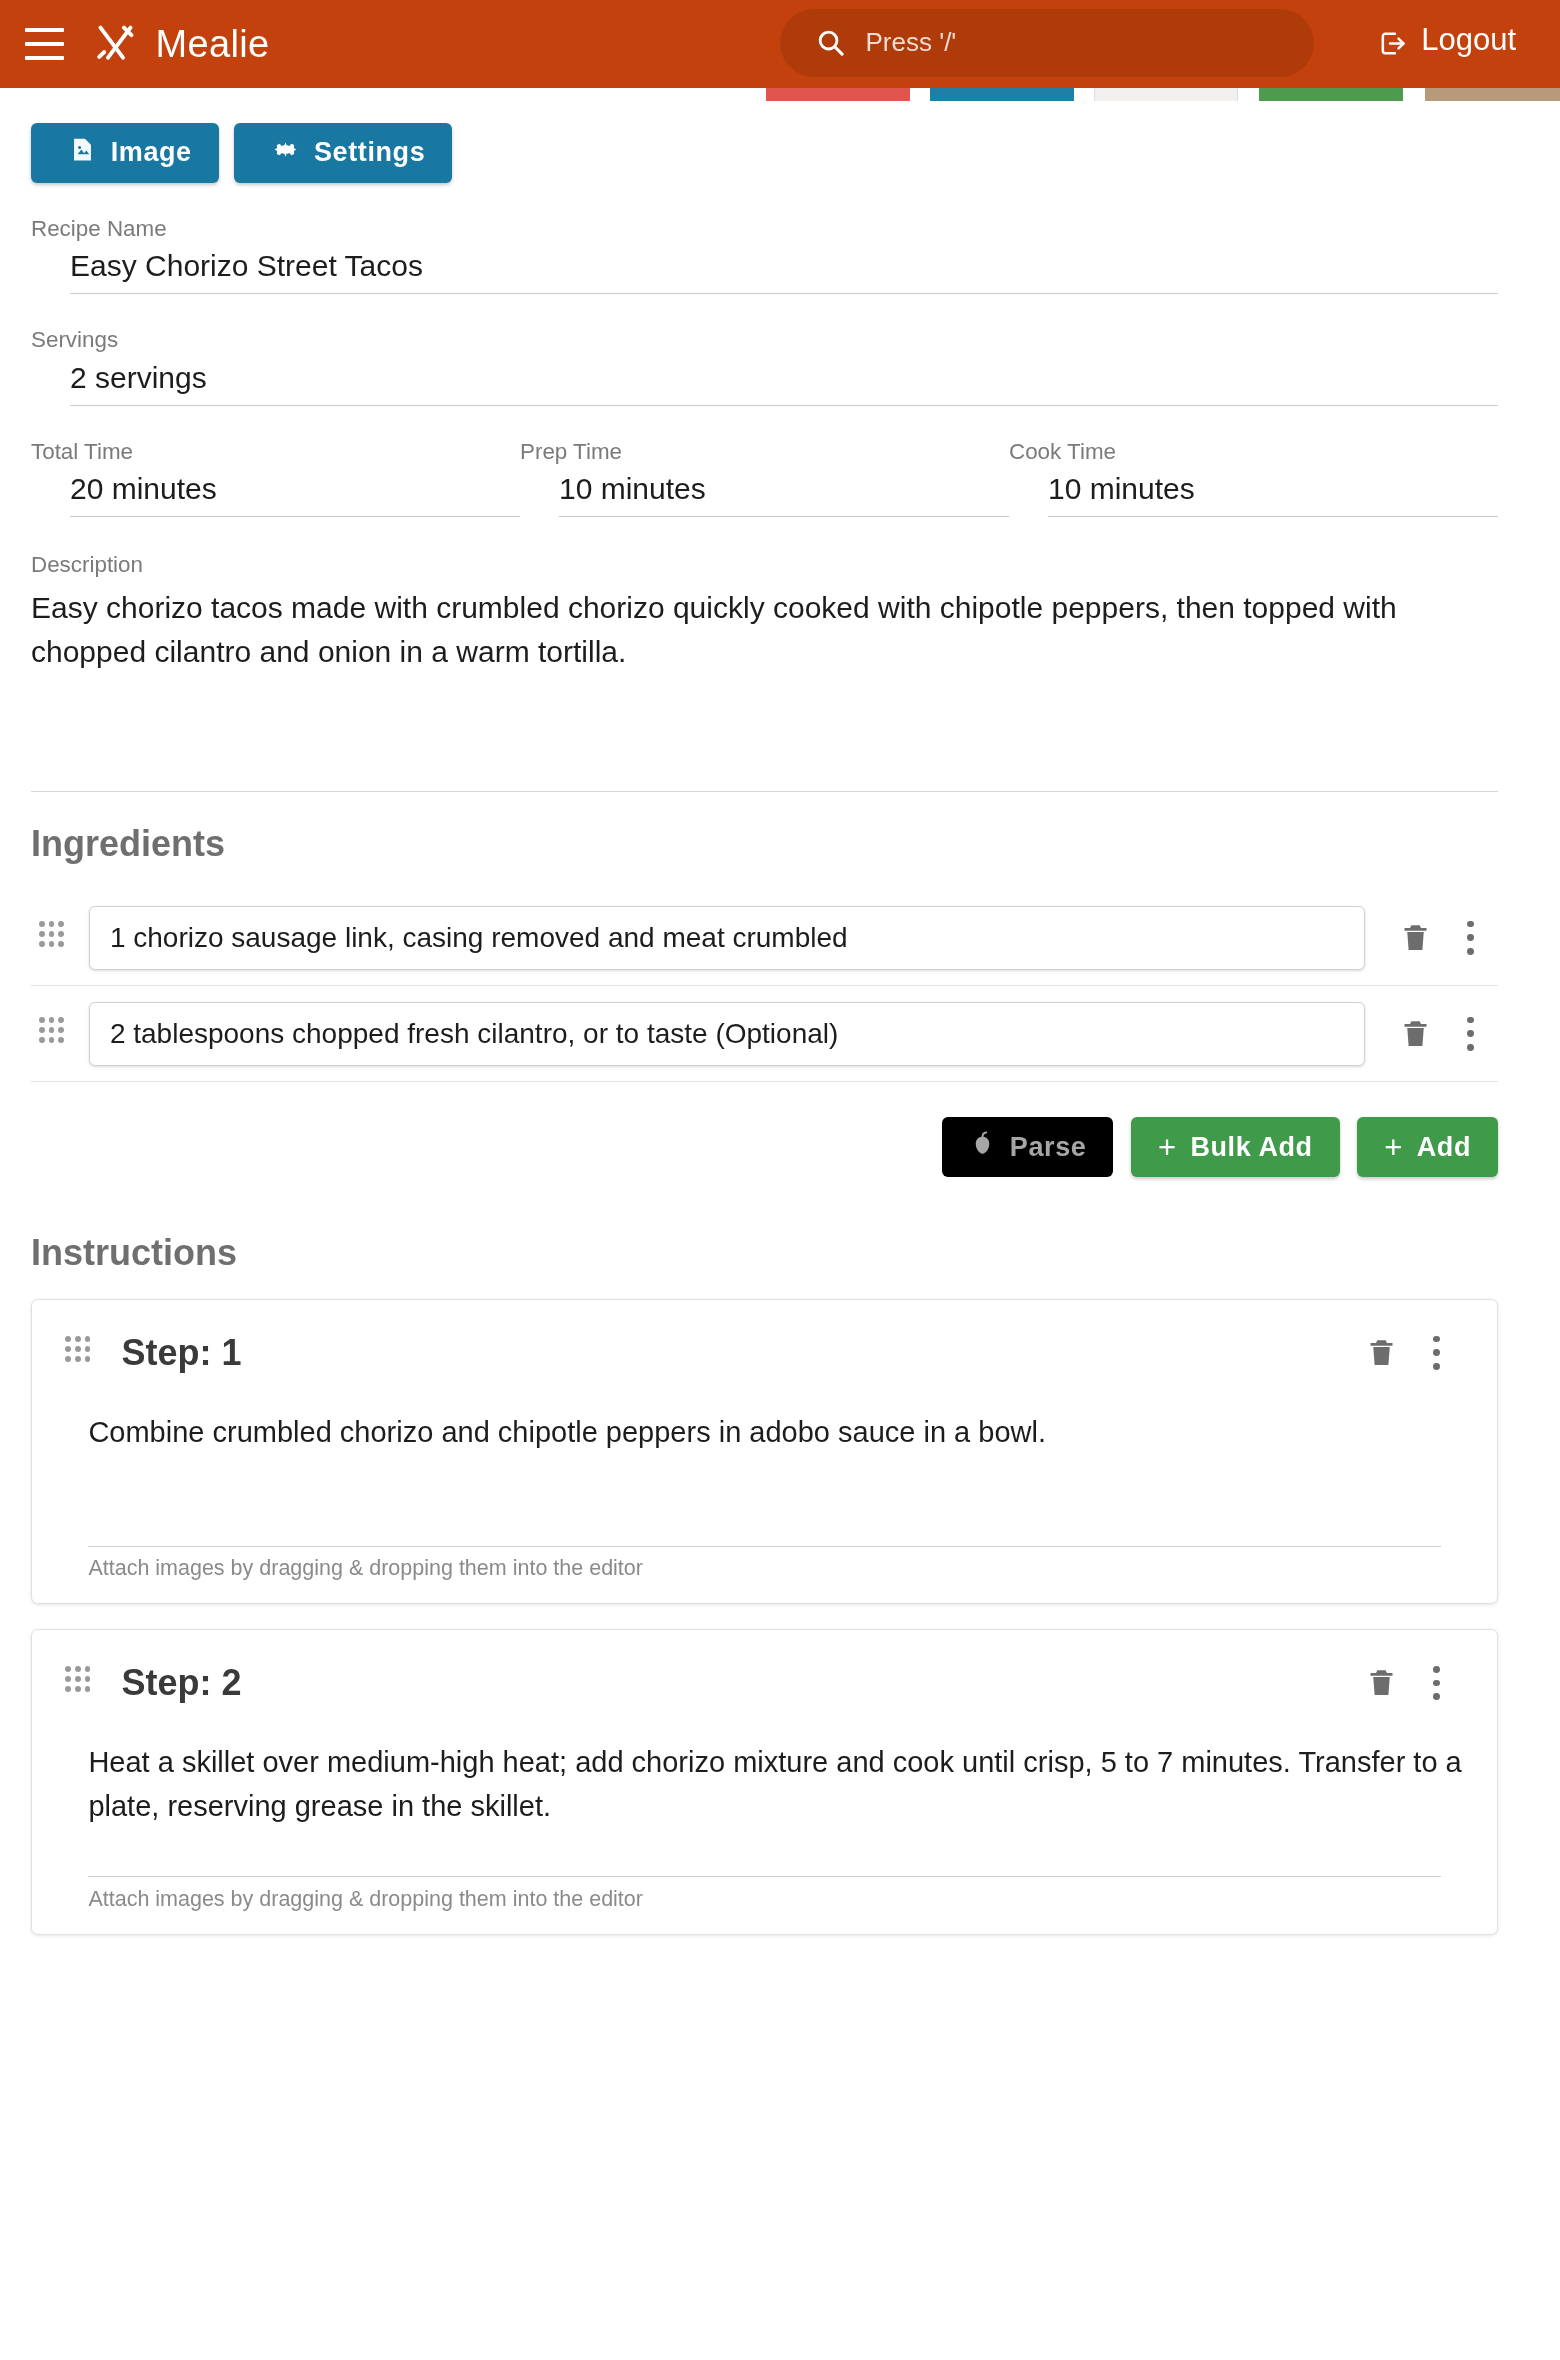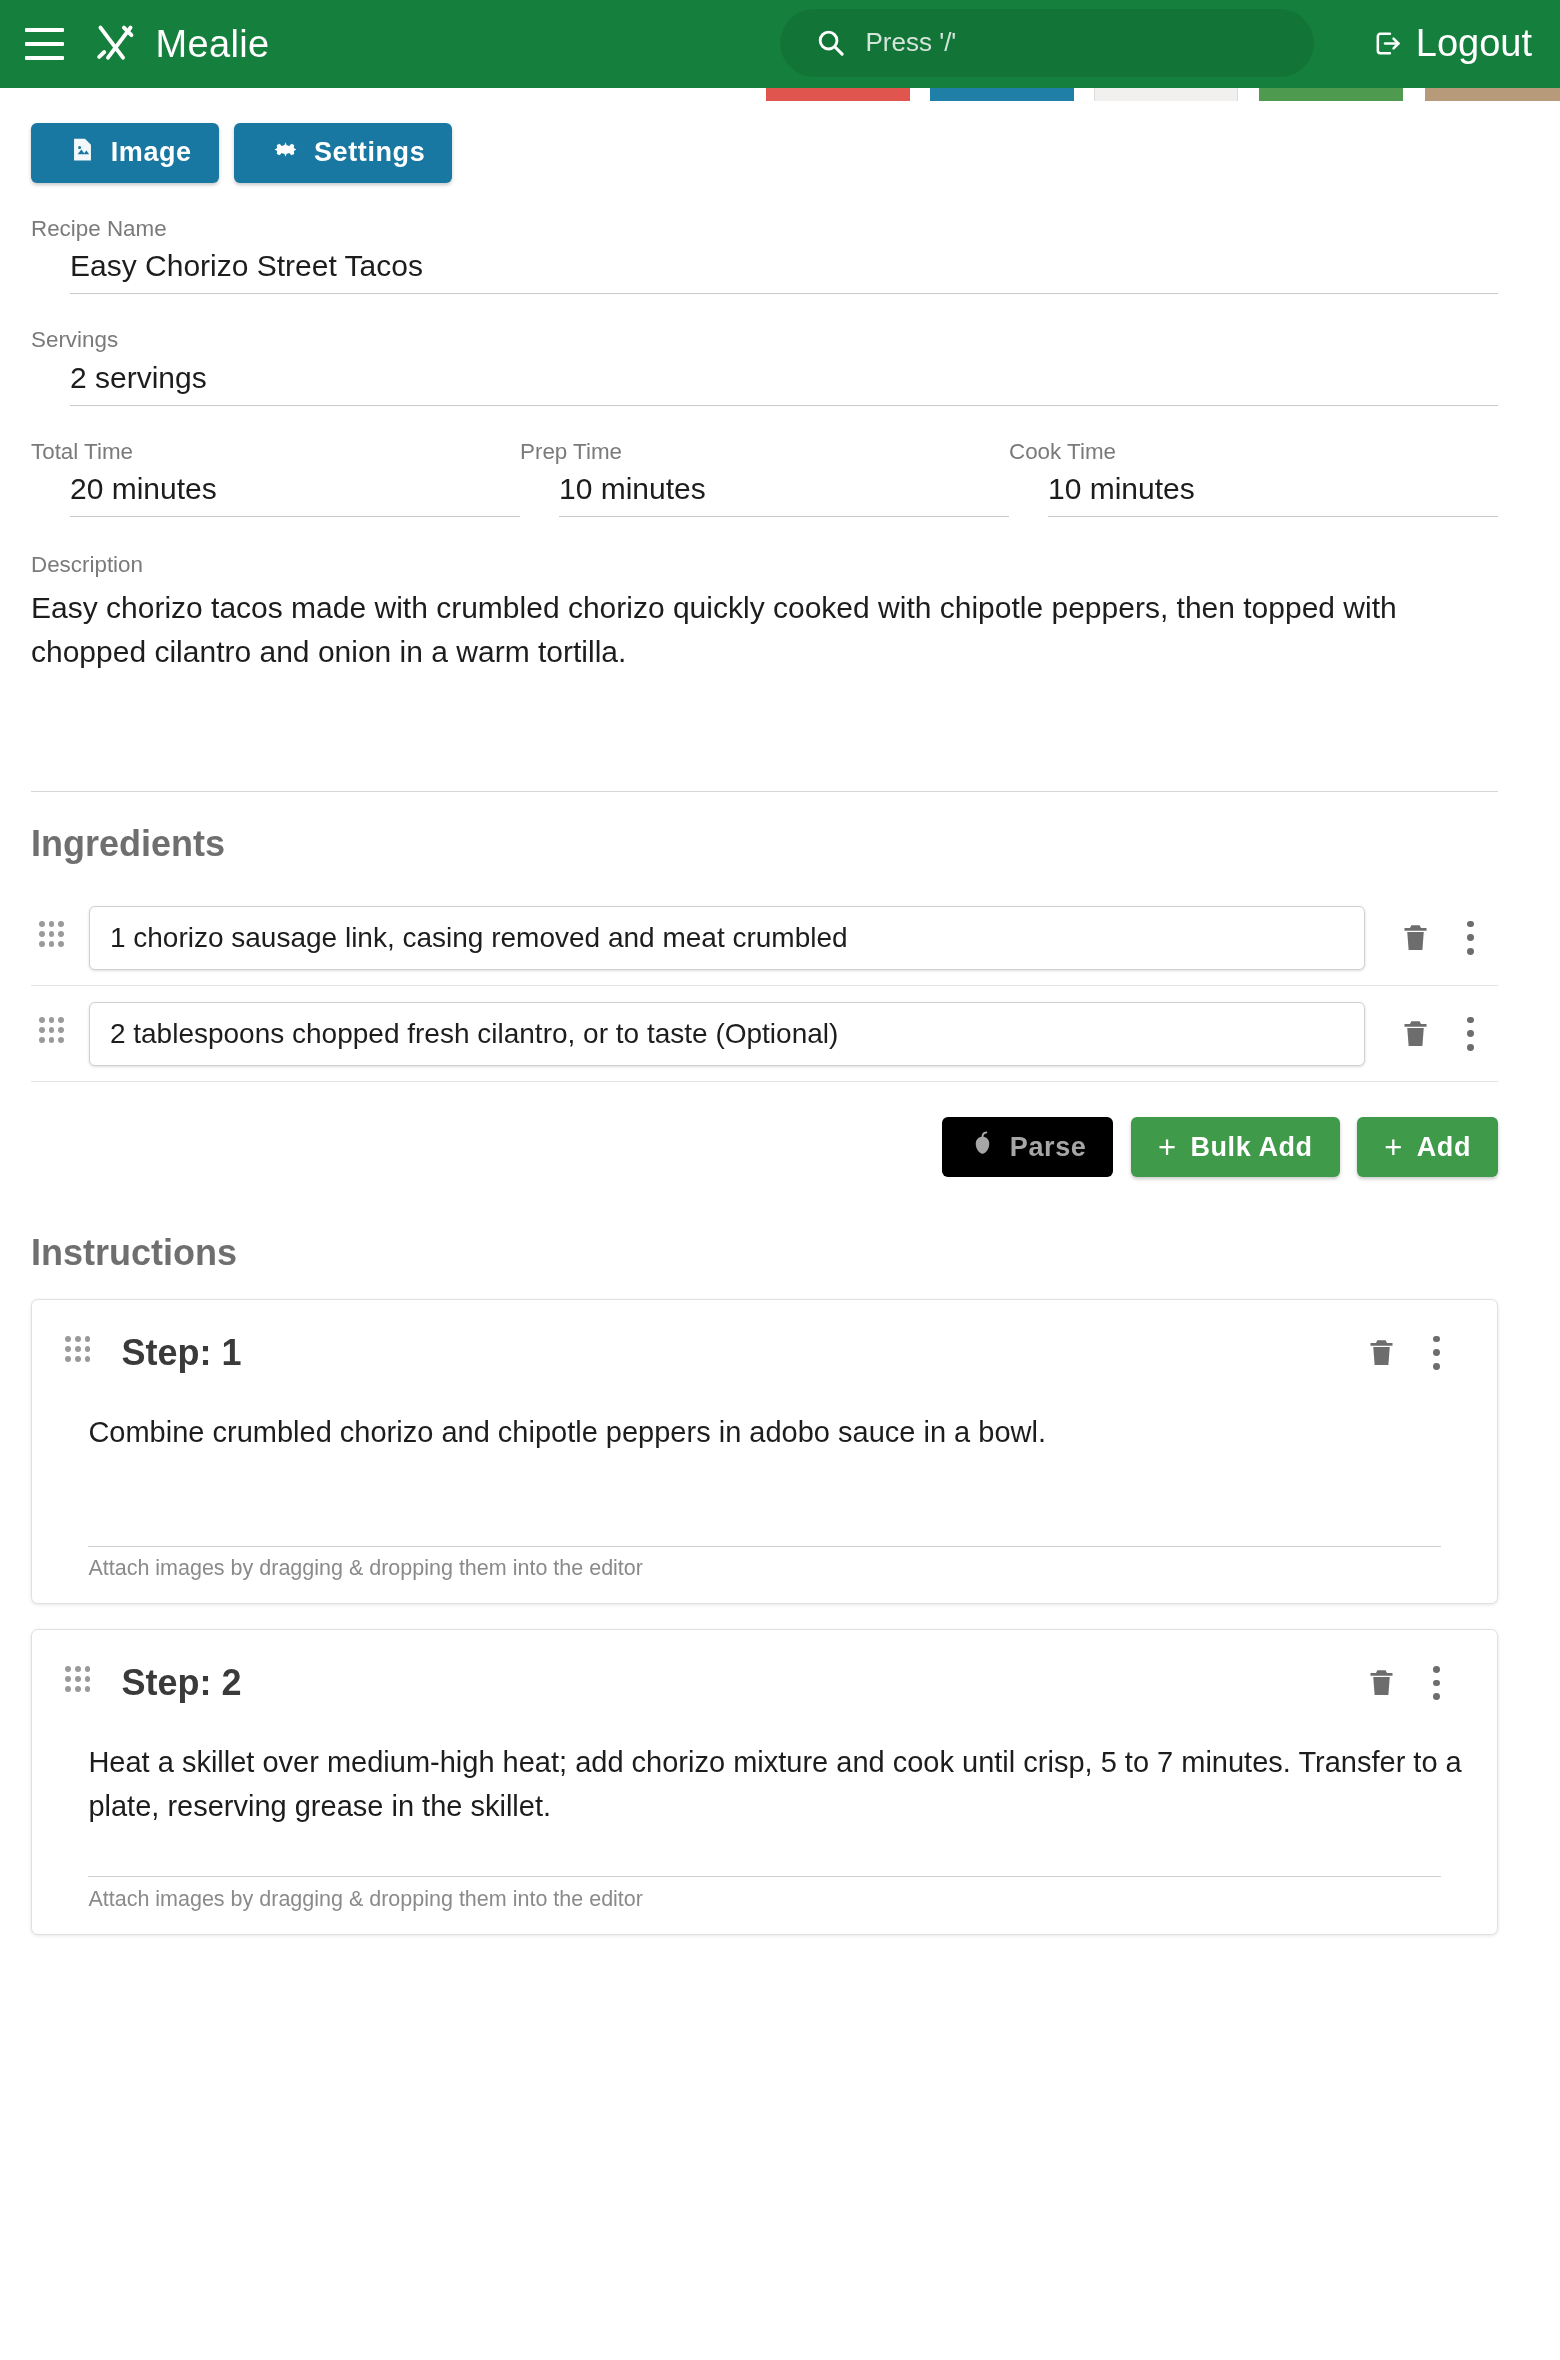--- a/index.html
+++ b/index.html
@@ -12,21 +12,21 @@
     overflow: hidden;
     position: relative;
   }
 
   
   .appbar {
     position: absolute;
     top: 0; left: 0;
     width: 1560px;
     height: 88px;
-    background: #15803d;
+    background: #c2410c;
     display: flex;
     align-items: center;
     padding: 12px 25px;
     z-index: 30;
   }
   .hamburger {
     width: 39px; height: 33px;
     display: flex; flex-direction: column; justify-content: space-between;
     margin-right: 29px;
     cursor: pointer;
@@ -51,26 +51,26 @@
     padding-left: 35px;
     cursor: text;
   }
   .searchbox .sicon { margin-right: 19.5px; display: flex; }
   .searchbox .stext {
     color: rgba(255,255,255,0.82);
     font-size: 26px;
   }
   .logout {
     position: absolute;
-    right: 28px;
+    right: 44px;
     top: 21.5px;
     display: flex;
-    align-items: center;
+    align-items: flex-end;
     color: #fff;
-    font-size: 38px;
+    font-size: 31px;
     cursor: pointer;
   }
   .logout .licon { margin-right: 13.7px; display: flex; }
 
   
   .hero-strip {
     position: absolute;
     top: 76px; left: 766px;
     width: 795px; height: 25px;
     overflow: hidden;

